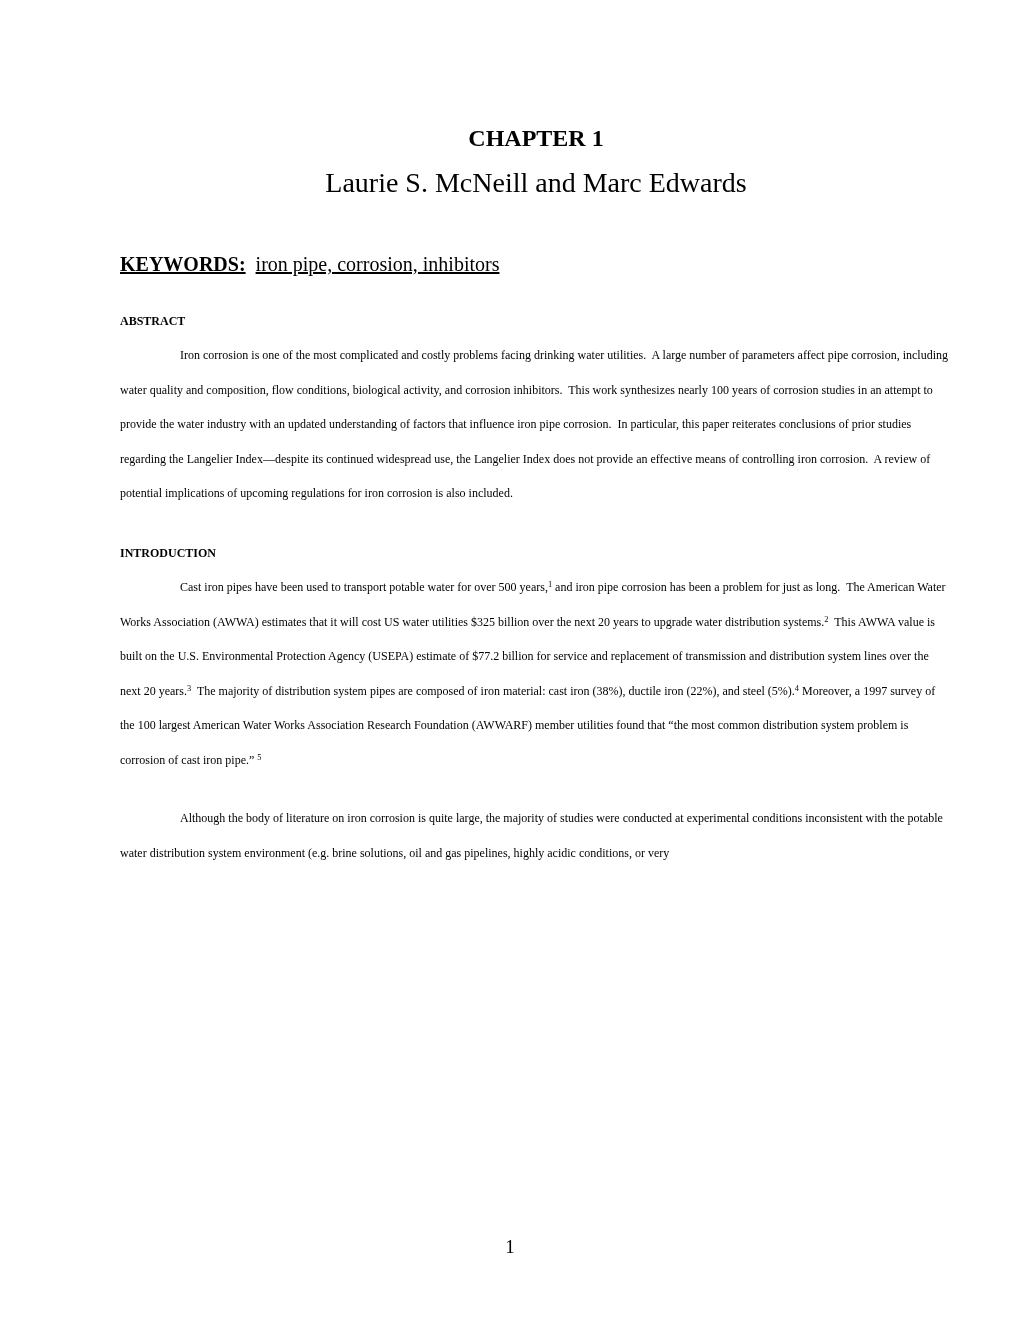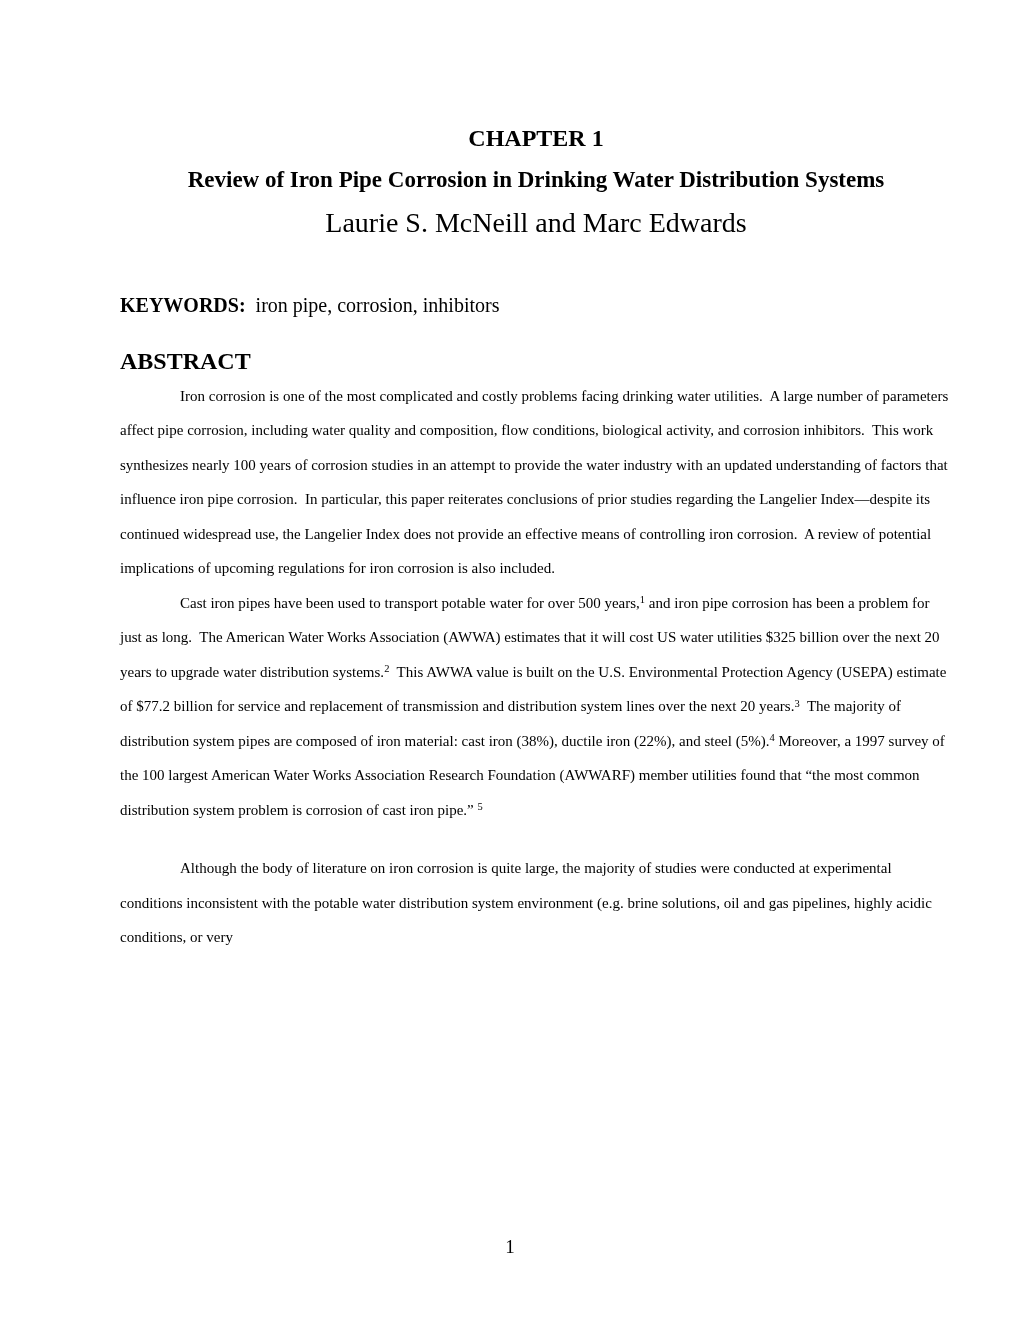--- a/index.html
+++ b/index.html
@@ -37,42 +37,43 @@
     margin: 12px 0 0 0;
     text-align: center;
     font-size: 28px;
     line-height: 1.3;
   }
   .keywords {
     margin: 46px 0 0 0;
     font-size: 20px;
     line-height: 34.5px;
     white-space: pre-wrap;
+    text-decoration: underline;
   }
   .keywords .label {
     font-weight: bold;
   }
   .keywords .value {
     margin-left: 10px;
   }
   .section-heading {
     margin: 0;
-    font-size: 24px;
+    font-size: 12px;
     font-weight: bold;
     line-height: 34.5px;
   }
   .section-heading.abstract {
     margin-top: 22px;
   }
   .section-heading.introduction {
     margin-top: 25px;
   }
   p.body-para {
     margin: 0;
-    font-size: 15px;
+    font-size: 12px;
     line-height: 34.5px;
     text-align: left;
     text-indent: 60px;
     white-space: pre-wrap;
   }
   p.body-para.spaced {
     margin-top: 24px;
     font-family: Liberation Serif, serif;
   }
   p.body-para sup {
@@ -92,30 +93,30 @@
     line-height: 1.2;
   }
 </style>
 </head>
 <body>
 
 <div class="page">
 
   <h1 class="chapter-title">CHAPTER 1</h1>
 
-  <h2 class="paper-title">Review of Iron Pipe Corrosion in Drinking Water Distribution Systems</h2>
 
   <div class="authors">Laurie S. McNeill and Marc Edwards</div>
 
   <p class="keywords"><span class="label">KEYWORDS:</span><span class="value">iron pipe, corrosion, inhibitors</span></p>
 
   <h3 class="section-heading abstract">ABSTRACT</h3>
 
   <p class="body-para"><span>Iron corrosion is one of the most complicated and costly problems facing drinking water utilities.  A large number of parameters affect pipe corrosion, including water quality and composition, flow conditions, biological activity, and corrosion inhibitors.  This work synthesizes nearly 100 years of corrosion studies in an attempt to provide the water industry with an updated understanding of factors that influence iron pipe corrosion.  In particular, this paper reiterates conclusions of prior studies regarding the Langelier Index—despite its continued widespread use, the Langelier Index does not provide an effective means of controlling iron corrosion.  A review of potential implications of upcoming regulations for iron corrosion is also included.</span></p>
 
+  <h3 class="section-heading introduction">INTRODUCTION</h3>
 
   <p class="body-para"><span>Cast iron pipes have been used to transport potable water for over 500 years,</span><sup>1</sup><span> and iron pipe corrosion has been a problem for just as long.  The American Water Works Association (AWWA) estimates that it will cost US water utilities $325 billion over the next 20 years to upgrade water distribution systems.</span><sup>2</sup><span>  This AWWA value is built on the U.S. Environmental Protection Agency (USEPA) estimate of $77.2 billion for service and replacement of transmission and distribution system lines over the next 20 years.</span><sup>3</sup><span>  The majority of distribution system pipes are composed of iron material: cast iron (38%), ductile iron (22%), and steel (5%).</span><sup>4</sup><span> Moreover, a 1997 survey of the 100 largest American Water Works Association Research Foundation (AWWARF) member utilities found that “the most common distribution system problem is corrosion of cast iron pipe.” </span><sup>5</sup></p>
 
   <p class="body-para spaced"><span>Although the body of literature on iron corrosion is quite large, the majority of studies were conducted at experimental conditions inconsistent with the potable water distribution system environment (e.g. brine solutions, oil and gas pipelines, highly acidic conditions, or very</span></p>
 
   <div class="page-footer">1</div>
 
 </div>
 
 </body></html>

